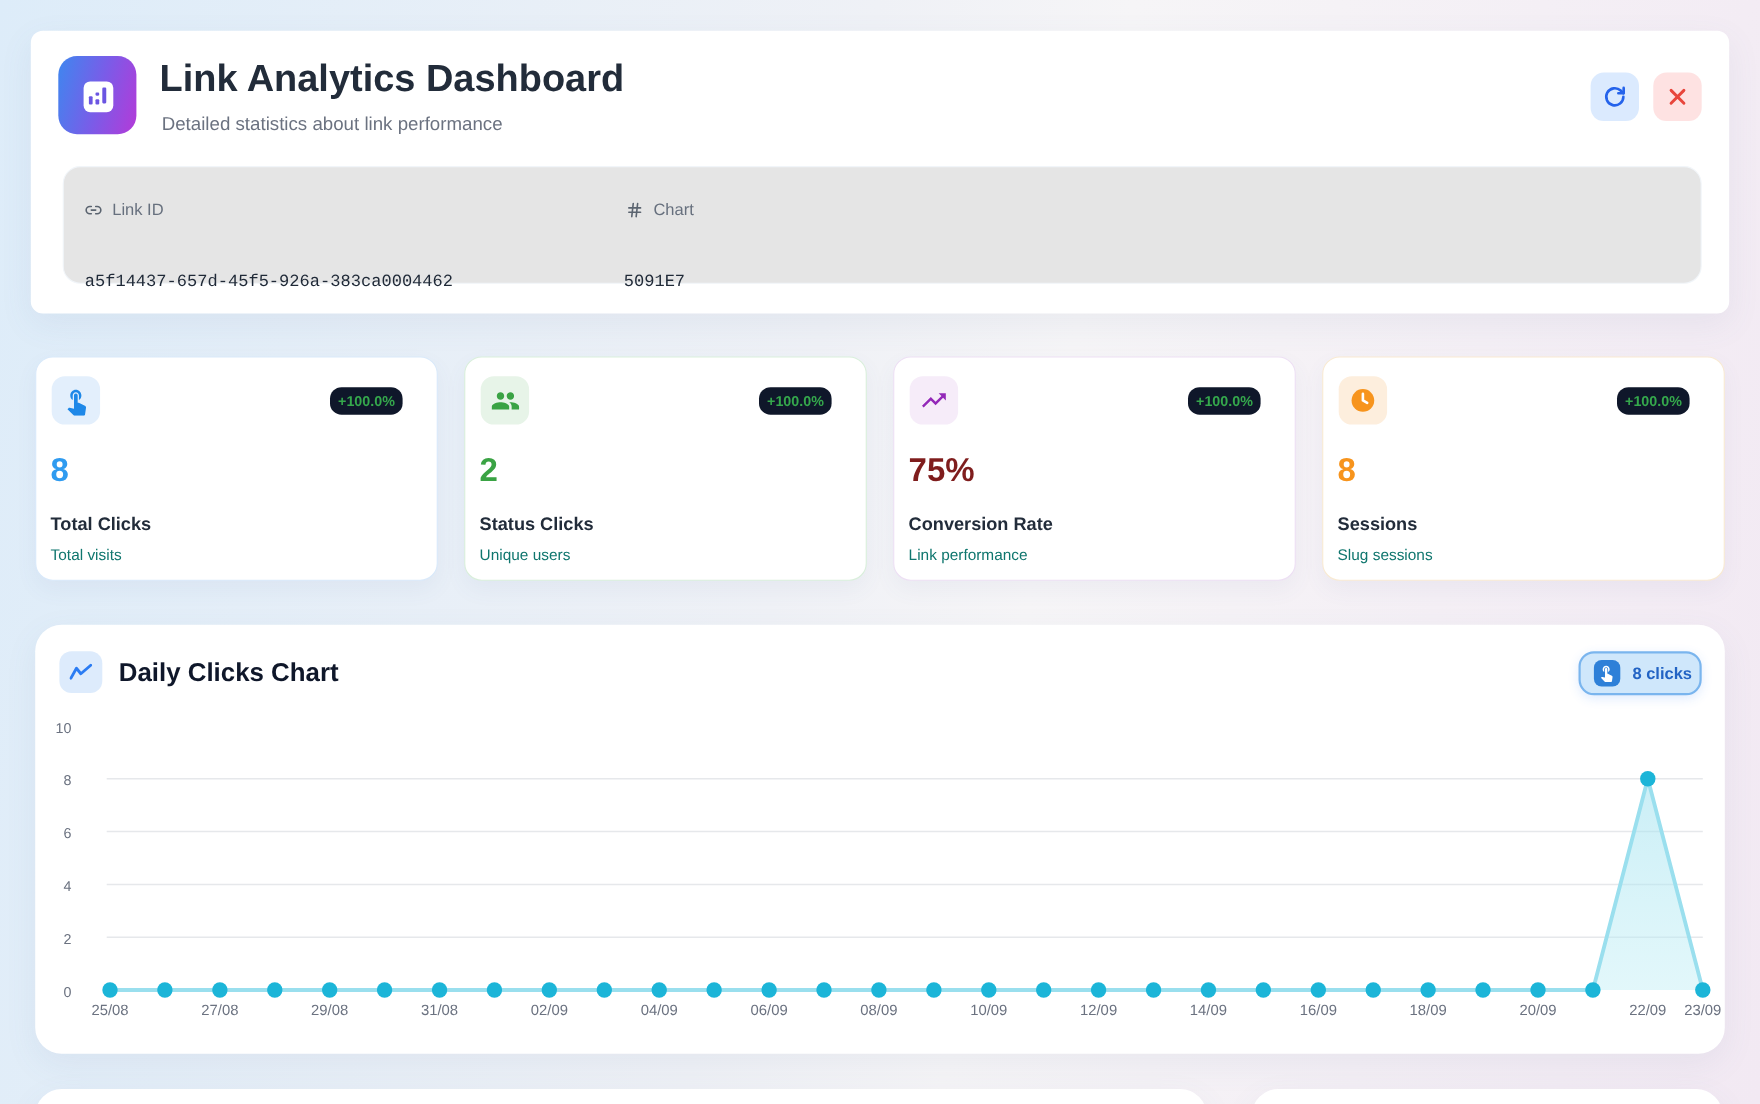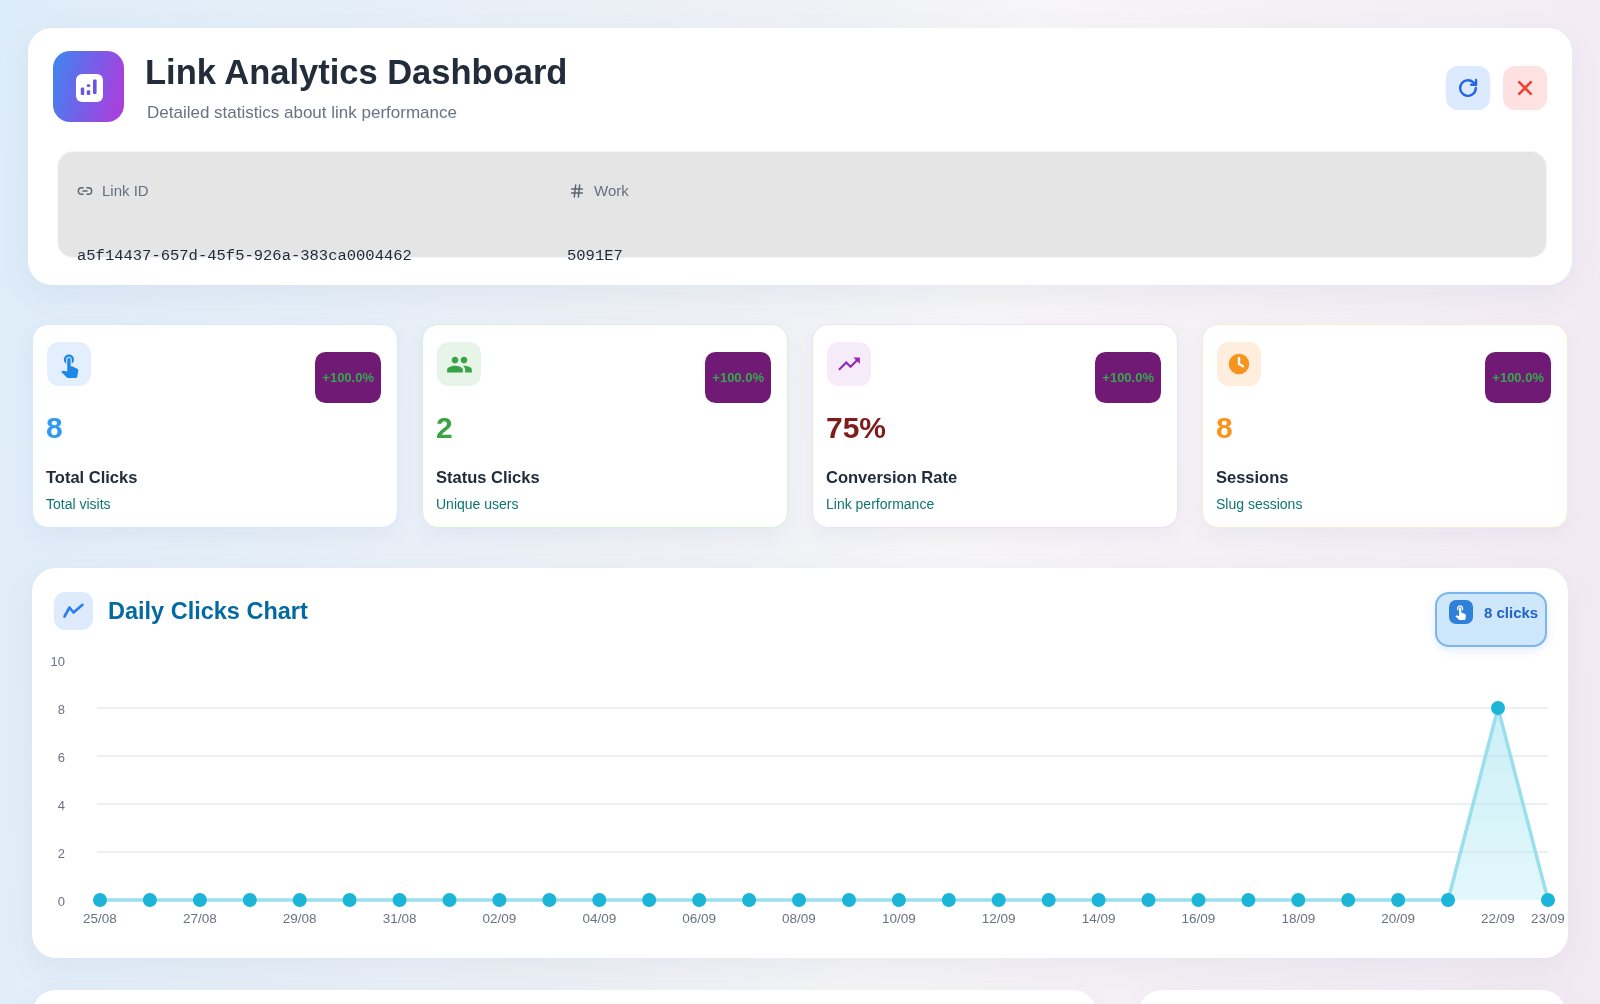--- a/index.html
+++ b/index.html
@@ -6,21 +6,21 @@
   html,body { width:1600px; height:1004px; overflow:hidden; }
   body {
     font-family:"Liberation Sans", sans-serif;
     background: linear-gradient(100deg, #ddecf9 0%, #eff1f6 45%, #f6f5f7 58%, #f2e9f3 100%);
     position:relative;
   }
   .card { position:absolute; background:#fff; border-radius:24px; }
   .shadow1 { box-shadow:0 10px 30px rgba(90,110,150,0.08); }
 
   
-  #headercard { left:28px; top:28px; width:1544px; height:257px; }
+  #headercard { left:28px; top:28px; width:1544px; height:257px;border-radius:11px; }
   #logo { position:absolute; left:25px; top:23px; width:71px; height:71px; border-radius:17px;
           background:linear-gradient(105deg,#3e87ef 0%,#7a5ce8 52%,#b43ad8 100%); }
   #logo .inner { position:absolute; left:22.5px; top:23px; width:27.5px; height:27.5px; background:#fff; border-radius:6px; }
   #title { position:absolute; left:117px; top:25px; font-size:34.5px; font-weight:bold; color:#222c3a; }
   #subtitle { position:absolute; left:119px; top:75px; font-size:17px; color:#6b7280; }
   .hbtn { position:absolute; top:38px; width:44px; height:44px; border-radius:12px; display:flex; align-items:center; justify-content:center; }
   #btn-refresh { left:1418px; background:#dbeafe; }
   #btn-close { left:1475px; background:#fee2e2; }
 
   #infopanel { position:absolute; left:29px; top:123px; width:1490px; height:107px;
@@ -29,32 +29,32 @@
   .ilabel { position:absolute; top:30px; font-size:15px; color:#67707e; display:flex; align-items:center; gap:9px; }
   .ivalue { position:absolute; top:59px; font-family:"Liberation Mono", monospace; font-size:15.5px; color:#1f2937;margin-top:36px; }
   #statusbadge { position:absolute; top:50px; background:#e9f6e9; border:1px solid #b9dfbd; color:#2da44e;
                  font-size:16px; font-weight:bold; padding:6.5px 15px; border-radius:17px; }
 
   
   .stat { position:absolute; top:324px; width:366px; height:204px; background:#fff; border-radius:16px;
           box-shadow:0 8px 20px rgba(90,110,150,0.06); }
   .stat .iconbox { position:absolute; left:14px; top:17px; width:44px; height:44px; border-radius:12px;
                    display:flex; align-items:center; justify-content:center; }
-  .stat .badge { position:absolute; right:16px; top:27px; background:#701a75; color:#35a84c;
-                 font-size:13px; font-weight:bold; padding:18px 7px; border-radius:10.5px; }
+  .stat .badge { position:absolute; right:31px; top:27px; background:#0f172a; color:#35a84c;
+                 font-size:13px; font-weight:bold; padding:5px 7px; border-radius:10.5px; }
   .stat .num { position:absolute; left:13px; top:86px; font-size:30px; font-weight:bold; }
   .stat .name { position:absolute; left:13px; top:143px; font-size:16.5px; font-weight:bold; color:#222c3a; }
   .stat .sub { position:absolute; left:13px; top:170.5px; font-size:14px; color:#0f766e; }
 
   
   #chartcard { left:32px; top:568px; width:1536px; height:390px; }
   #chart-icon { position:absolute; left:22px; top:24px; width:39px; height:38px; border-radius:11px; background:#ddebfc;
                 display:flex; align-items:center; justify-content:center; }
-  #chart-title { position:absolute; left:76px; top:30px; font-size:23.5px; font-weight:bold; color:#0369a1; }
-  #clicksbadge { position:absolute; left:1403px; top:24px; width:112px; height:55px; background:#cfe7fb;
+  #chart-title { position:absolute; left:76px; top:30px; font-size:23.5px; font-weight:bold; color:#0f172a; }
+  #clicksbadge { position:absolute; left:1403px; top:24px; width:112px; height:40px; background:#cfe7fb;
                  border:2px solid #7ab5ee; border-radius:14px; box-shadow:0 3px 10px rgba(59,130,246,0.16);
                  display:flex; align-items:center; }
   #clicksbadge .ibox { position:absolute; left:12px; top:6px; width:23.5px; height:23.5px; border-radius:7px; background:#2e80d8;
                        display:flex; align-items:center; justify-content:center; }
   #clicksbadge .txt { position:absolute; left:47px; top:10px; font-size:15px; font-weight:bold; color:#2263c4; }
 
   
   #bottom1 { left:32px; top:990px; width:1065px; height:60px; border-radius:24px; }
   #bottom2 { left:1138px; top:990px; width:428px; height:60px; border-radius:24px; }
 </style>
@@ -95,21 +95,21 @@
           </svg>
         <span>Link ID</span>
       </div>
       <div class="ivalue" style="left:19px;">a5f14437-657d-45f5-926a-383ca0004462</div>
     </div>
     <div class="infocol" style="left:490px; width:490px;">
       <div class="ilabel" style="left:21px;">
         <svg width="16" height="16" viewBox="0 0 24 24" fill="none" stroke="#5b6470" stroke-width="2.2" stroke-linecap="round">
             <path d="M4 9h16M4 15h16M10 3L8 21M16 3l-2 18"></path>
           </svg>
-        <span>Work</span>
+        <span>Chart</span>
       </div>
       <div class="ivalue" style="left:19px;">5091E7</div>
     </div>
   </div>
 </div>
 
 <div class="stat" style="left:32px; border:1px solid #d9e9fa;">
   <div class="iconbox" style="background:#e3effc;">
       <svg width="27" height="27" viewBox="0 0 24 24" fill="#1e88e8">
         <path d="M9 11.24V7.5C9 6.12 10.12 5 11.5 5S14 6.12 14 7.5v3.74c1.21-.81 2-2.18 2-3.74C16 5.01 13.99 3 11.5 3S7 5.01 7 7.5c0 1.56.79 2.93 2 3.74zm9.84 4.63l-4.54-2.26c-.17-.07-.35-.11-.54-.11H13v-6c0-.83-.67-1.5-1.5-1.5S10 6.67 10 7.5v10.74l-3.43-.72c-.08-.01-.15-.03-.24-.03-.31 0-.59.13-.79.33l-.79.8 4.94 4.94c.27.27.65.44 1.06.44h6.79c.75 0 1.33-.55 1.44-1.28l.75-5.27c.01-.07.02-.14.02-.2 0-.62-.38-1.16-.91-1.38z"></path>

